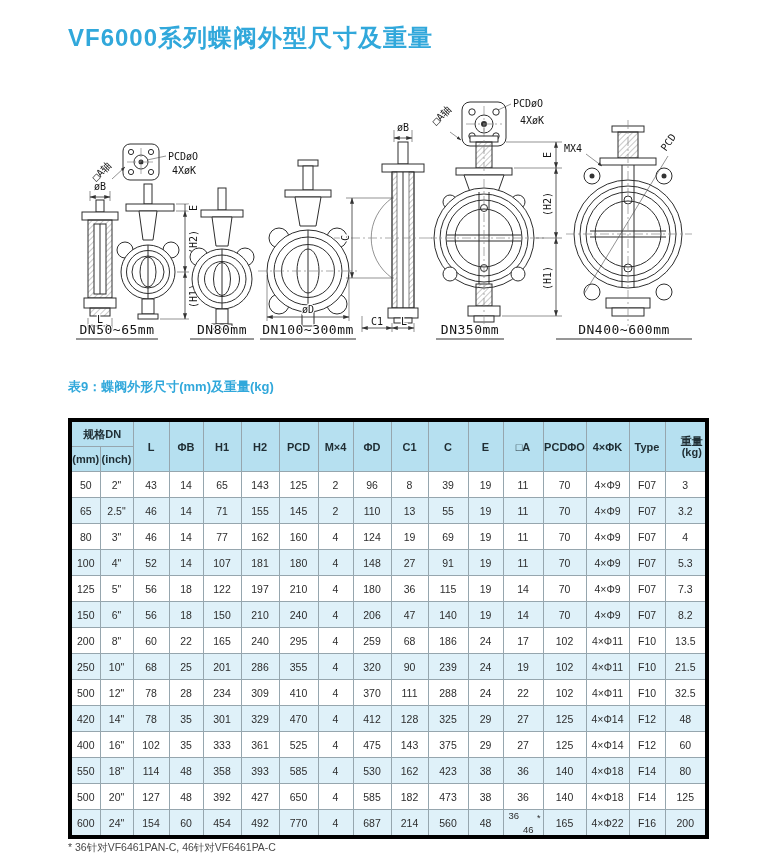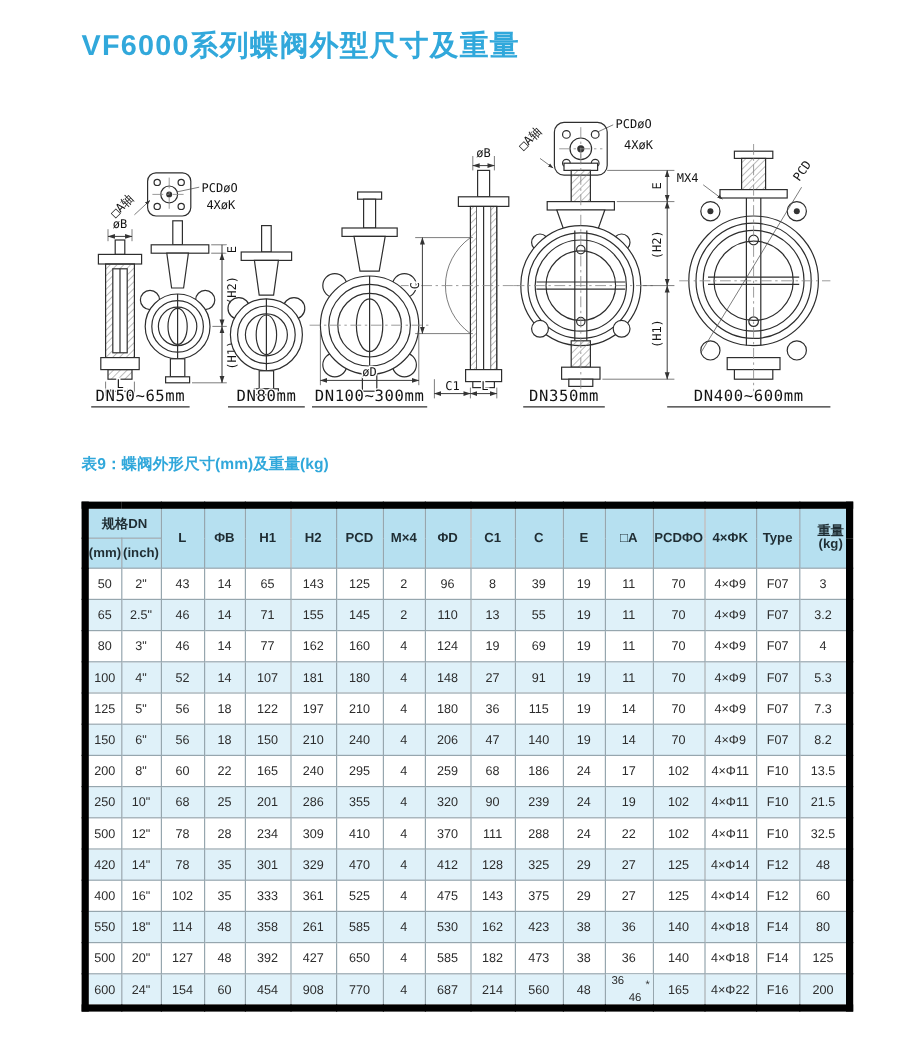--- a/index.html
+++ b/index.html
@@ -4,21 +4,21 @@
 <style>
   :root{ --accent:#31a8db; --hdr:#b6e0f0; --alt:#dff1f9; }
   html,body{margin:0;padding:0;background:#fff;}
   body{font-family:"Liberation Sans",sans-serif;}
   .page{position:relative;width:770px;height:867px;background:#fff;overflow:hidden;border-radius:16px;}
   .title{position:absolute;left:68px;top:22px;font-size:24px;font-weight:700;
          color:var(--accent);letter-spacing:1px;}
   .drawings{position:absolute;left:0;top:80px;width:770px;height:278px;}
   .tbl-title{position:absolute;left:68px;top:378px;font-size:13px;font-weight:700;color:var(--accent);}
   table.spec{position:absolute;left:68px;top:418px;width:637px;border-collapse:collapse;
-             table-layout:fixed;border:6px solid #000000;}
+             table-layout:fixed;border:4px solid #000000;}
   table.spec th, table.spec td{border:1px solid #96a6ae;text-align:center;vertical-align:middle;
              color:#2d2d2d;overflow:hidden;white-space:nowrap;}
   table.spec th{background:var(--hdr);font-size:11px;font-weight:700;height:24px;padding:0;color:#1f2d33;}
   table.spec td{font-size:10.5px;height:25px;padding:0;background:#fff;}
   table.spec tr.alt td{background:var(--alt);}
   .w2{line-height:11px;font-size:11px;margin-left:13px;}
   td.diag{position:relative;background-image:linear-gradient(to top right,
           rgba(0,0,0,0) 48.5%, #777 48.5%, #777 51.5%, rgba(0,0,0,0) 51.5%);}
   td.diag .tl{position:absolute;top:0px;left:5px;font-size:9.5px;}
   td.diag .br{position:absolute;bottom:0px;right:9px;font-size:9.5px;}
@@ -531,21 +531,21 @@
           <td>4×Φ14</td>
           <td>F12</td>
           <td>60</td>
         </tr>
         <tr class="alt">
           <td>550</td>
           <td>18"</td>
           <td>114</td>
           <td>48</td>
           <td>358</td>
-          <td>261</td>
+          <td>393</td>
           <td>585</td>
           <td>4</td>
           <td>530</td>
           <td>162</td>
           <td>423</td>
           <td>38</td>
           <td>36</td>
           <td>140</td>
           <td>4×Φ18</td>
           <td>F14</td>
@@ -569,33 +569,34 @@
           <td>4×Φ18</td>
           <td>F14</td>
           <td>125</td>
         </tr>
         <tr class="alt">
           <td>600</td>
           <td>24"</td>
           <td>154</td>
           <td>60</td>
           <td>454</td>
-          <td>908</td>
+          <td>492</td>
           <td>770</td>
           <td>4</td>
           <td>687</td>
           <td>214</td>
           <td>560</td>
           <td>48</td>
           <td class="diag">
             <span class="tl">36</span>
             <span class="br">46</span>
             <span class="st">*</span>
           </td>
           <td>165</td>
           <td>4×Φ22</td>
           <td>F16</td>
           <td>200</td>
         </tr>
       </tbody>
   </table>
 
+  <div class="footnote">* 36针对VF6461PAN-C, 46针对VF6461PA-C</div>
 </div>
 
 </body></html>

